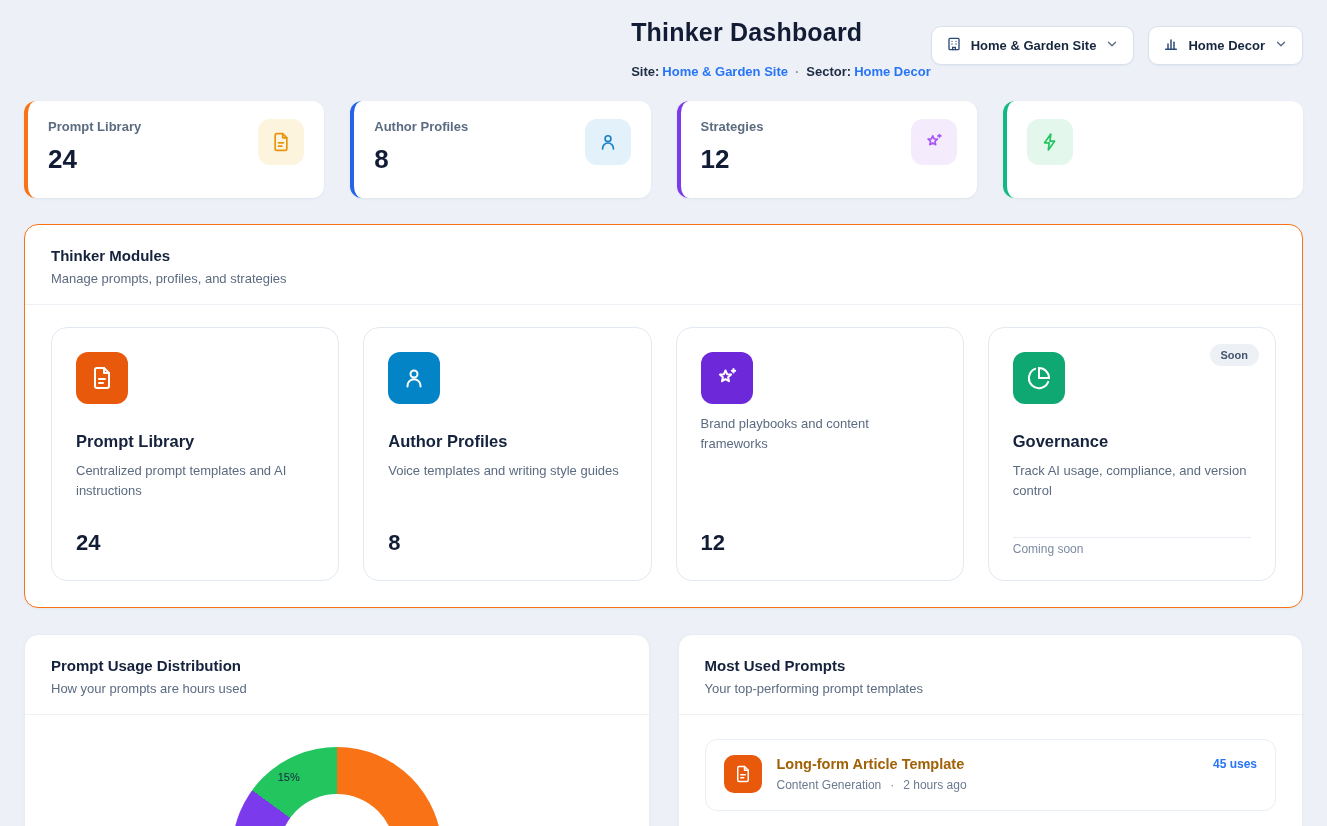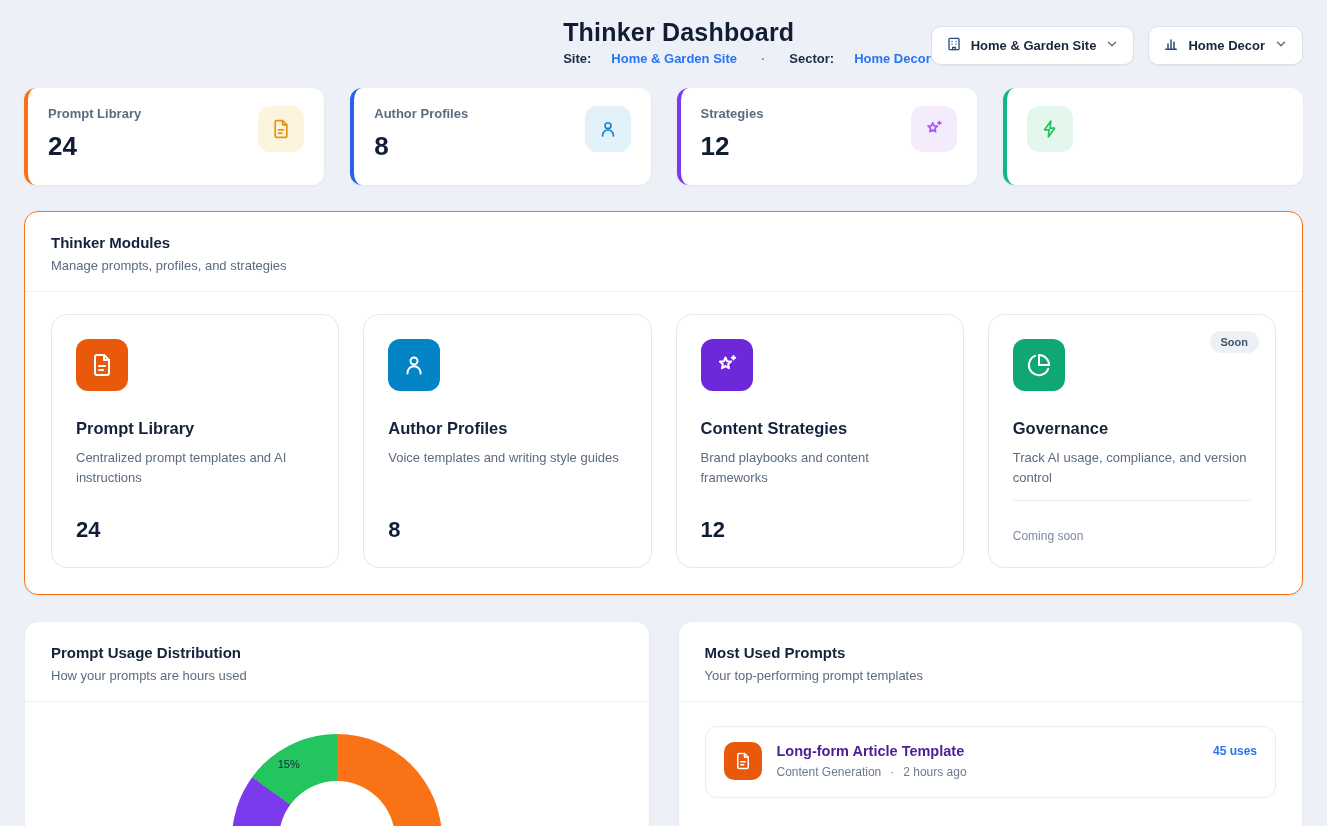--- a/index.html
+++ b/index.html
@@ -7,21 +7,21 @@
   body {
     background: #edf1f7;
     font-family: "Liberation Sans", "DejaVu Sans", sans-serif;
     color: #15223c;
   }
   .page { padding: 18px 24px 0; }
 
   
   .header-row { display: flex; justify-content: flex-end; align-items: flex-start; }
   .page-title { font-size: 25px; font-weight: 800; color: #121d35; letter-spacing: .2px; }
-  .sub-line { margin-top: 4px; font-size: 13px; font-weight: 600; color: #1d2b45; display: flex; gap: 20px; align-items: center; }
+  .sub-line { margin-top: 17px; font-size: 13px; font-weight: 600; color: #1d2b45; display: flex; gap: 3px; align-items: center; }
   .sub-line .link { color: #2775f6; cursor: pointer; }
   .sub-line .dot { color: #8b98ad; margin: 0 4px; }
   .selector-group { display: flex; gap: 14px; margin-top: 8px; }
   .selector-btn {
     display: flex; align-items: center; gap: 9px;
     background: #fff; border: 1px solid #d9e1ee; border-radius: 10px;
     padding: 9px 14px; font-size: 13px; font-weight: 700; color: #17263f;
     box-shadow: 0 1px 2px rgba(18,44,84,.05); cursor: pointer;
   }
   .selector-btn svg.lead { width: 16px; height: 16px; color: #2b4a7a; }
@@ -65,21 +65,21 @@
   }
   .module-icon { width: 52px; height: 52px; border-radius: 12px; display: flex; align-items: center; justify-content: center; color: #fff; }
   .module-icon svg { width: 24px; height: 24px; }
   .sq-orange { background: #e8590c; }
   .sq-blue   { background: #0284c7; }
   .sq-purple { background: #6d28d9; }
   .sq-green  { background: #10a872; }
   .module-title { font-size: 16.5px; font-weight: 800; color: #15223c; margin-top: 28px; }
   .module-desc { font-size: 13px; color: #5b6b80; line-height: 1.55; margin-top: 10px; }
   .module-value { margin-top: auto; font-size: 22px; font-weight: 800; color: #121d35; padding-top: 16px; }
-  .module-coming { margin-top: auto; border-top: 1px solid #e9eef5; padding-top: 28px; font-size: 12px; color: #7c8aa0; }
+  .module-coming { margin-top: auto; border-top: 1px solid #e9eef5; padding-top: 4px; font-size: 12px; color: #7c8aa0; }
   .soon-badge {
     position: absolute; top: 16px; right: 16px;
     background: #edf1f6; color: #44556e; font-size: 11px; font-weight: 700;
     padding: 5px 11px; border-radius: 999px;
   }
 
   
   .bottom-row { display: grid; grid-template-columns: 1fr 1fr; gap: 28px; margin-top: 26px; }
   .bottom-card { background: #fff; border: 1px solid #e8edf4; border-radius: 14px; box-shadow: 0 1px 3px rgba(16,42,83,.05); }
   .chart-body { padding: 32px 26px 60px; display: flex; justify-content: center; }
@@ -87,21 +87,21 @@
   .donut::after { content: ""; position: absolute; inset: 47px; background: #fff; border-radius: 50%; }
   .donut-label { position: absolute; left: 46px; top: 24px; font-size: 11px; font-weight: 400; color: #17263f; z-index: 2; }
 
   .prompt-list { padding: 24px 26px; display: flex; flex-direction: column; gap: 14px; }
   .prompt-item {
     border: 1px solid #e8eef5; border-radius: 12px; background: #fff;
     padding: 15px 18px 17px; display: flex; gap: 15px; align-items: center; cursor: pointer;
   }
   .prompt-item-icon { width: 38px; height: 38px; border-radius: 10px; background: #e8590c; color: #fff; display: flex; align-items: center; justify-content: center; flex-shrink: 0; }
   .prompt-item-icon svg { width: 18px; height: 18px; }
-  .prompt-item-title { font-size: 14.5px; font-weight: 800; color: #4c1d95; }
+  .prompt-item-title { font-size: 14.5px; font-weight: 800; color: #a16207; }
   .prompt-item-meta { display: flex; gap: 9px; font-size: 12px; color: #6b7a90; margin-top: 6px; align-items: center; }
   .prompt-item-uses { margin-left: auto; align-self: flex-start; margin-top: 2px; color: #2775f6; font-size: 12px; font-weight: 800; }
 </style>
 </head>
 <body>
 
 <div class="page">
 
   <div class="header-row">
     <div>
@@ -223,21 +223,20 @@
         <div class="module-value">8</div>
       </div>
 
       <div class="module-card">
         <div class="module-icon sq-purple">
           <svg viewBox="0 0 24 24" fill="none" stroke="currentColor" stroke-width="2" stroke-linejoin="round" stroke-linecap="round">
               <path d="M10.5 4.5l1.6 3.7 4 .4-3 2.7.9 3.9-3.5-2.1-3.5 2.1.9-3.9-3-2.7 4-.4z"></path>
               <path d="M18.5 3v3.4M16.8 4.7h3.4"></path>
             </svg>
         </div>
-        <div class="module-title">Content Strategies</div>
         <div class="module-desc">Brand playbooks and content frameworks</div>
         <div class="module-value">12</div>
       </div>
 
       <div class="module-card">
         <div class="soon-badge">Soon</div>
         <div class="module-icon sq-green">
           <svg viewBox="0 0 24 24" fill="none" stroke="currentColor" stroke-width="2" stroke-linecap="round">
               <path d="M21.2 15.9A10 10 0 1 1 8.1 2.9"></path>
               <path d="M22 12A10 10 0 0 0 12 2v10z"></path>

